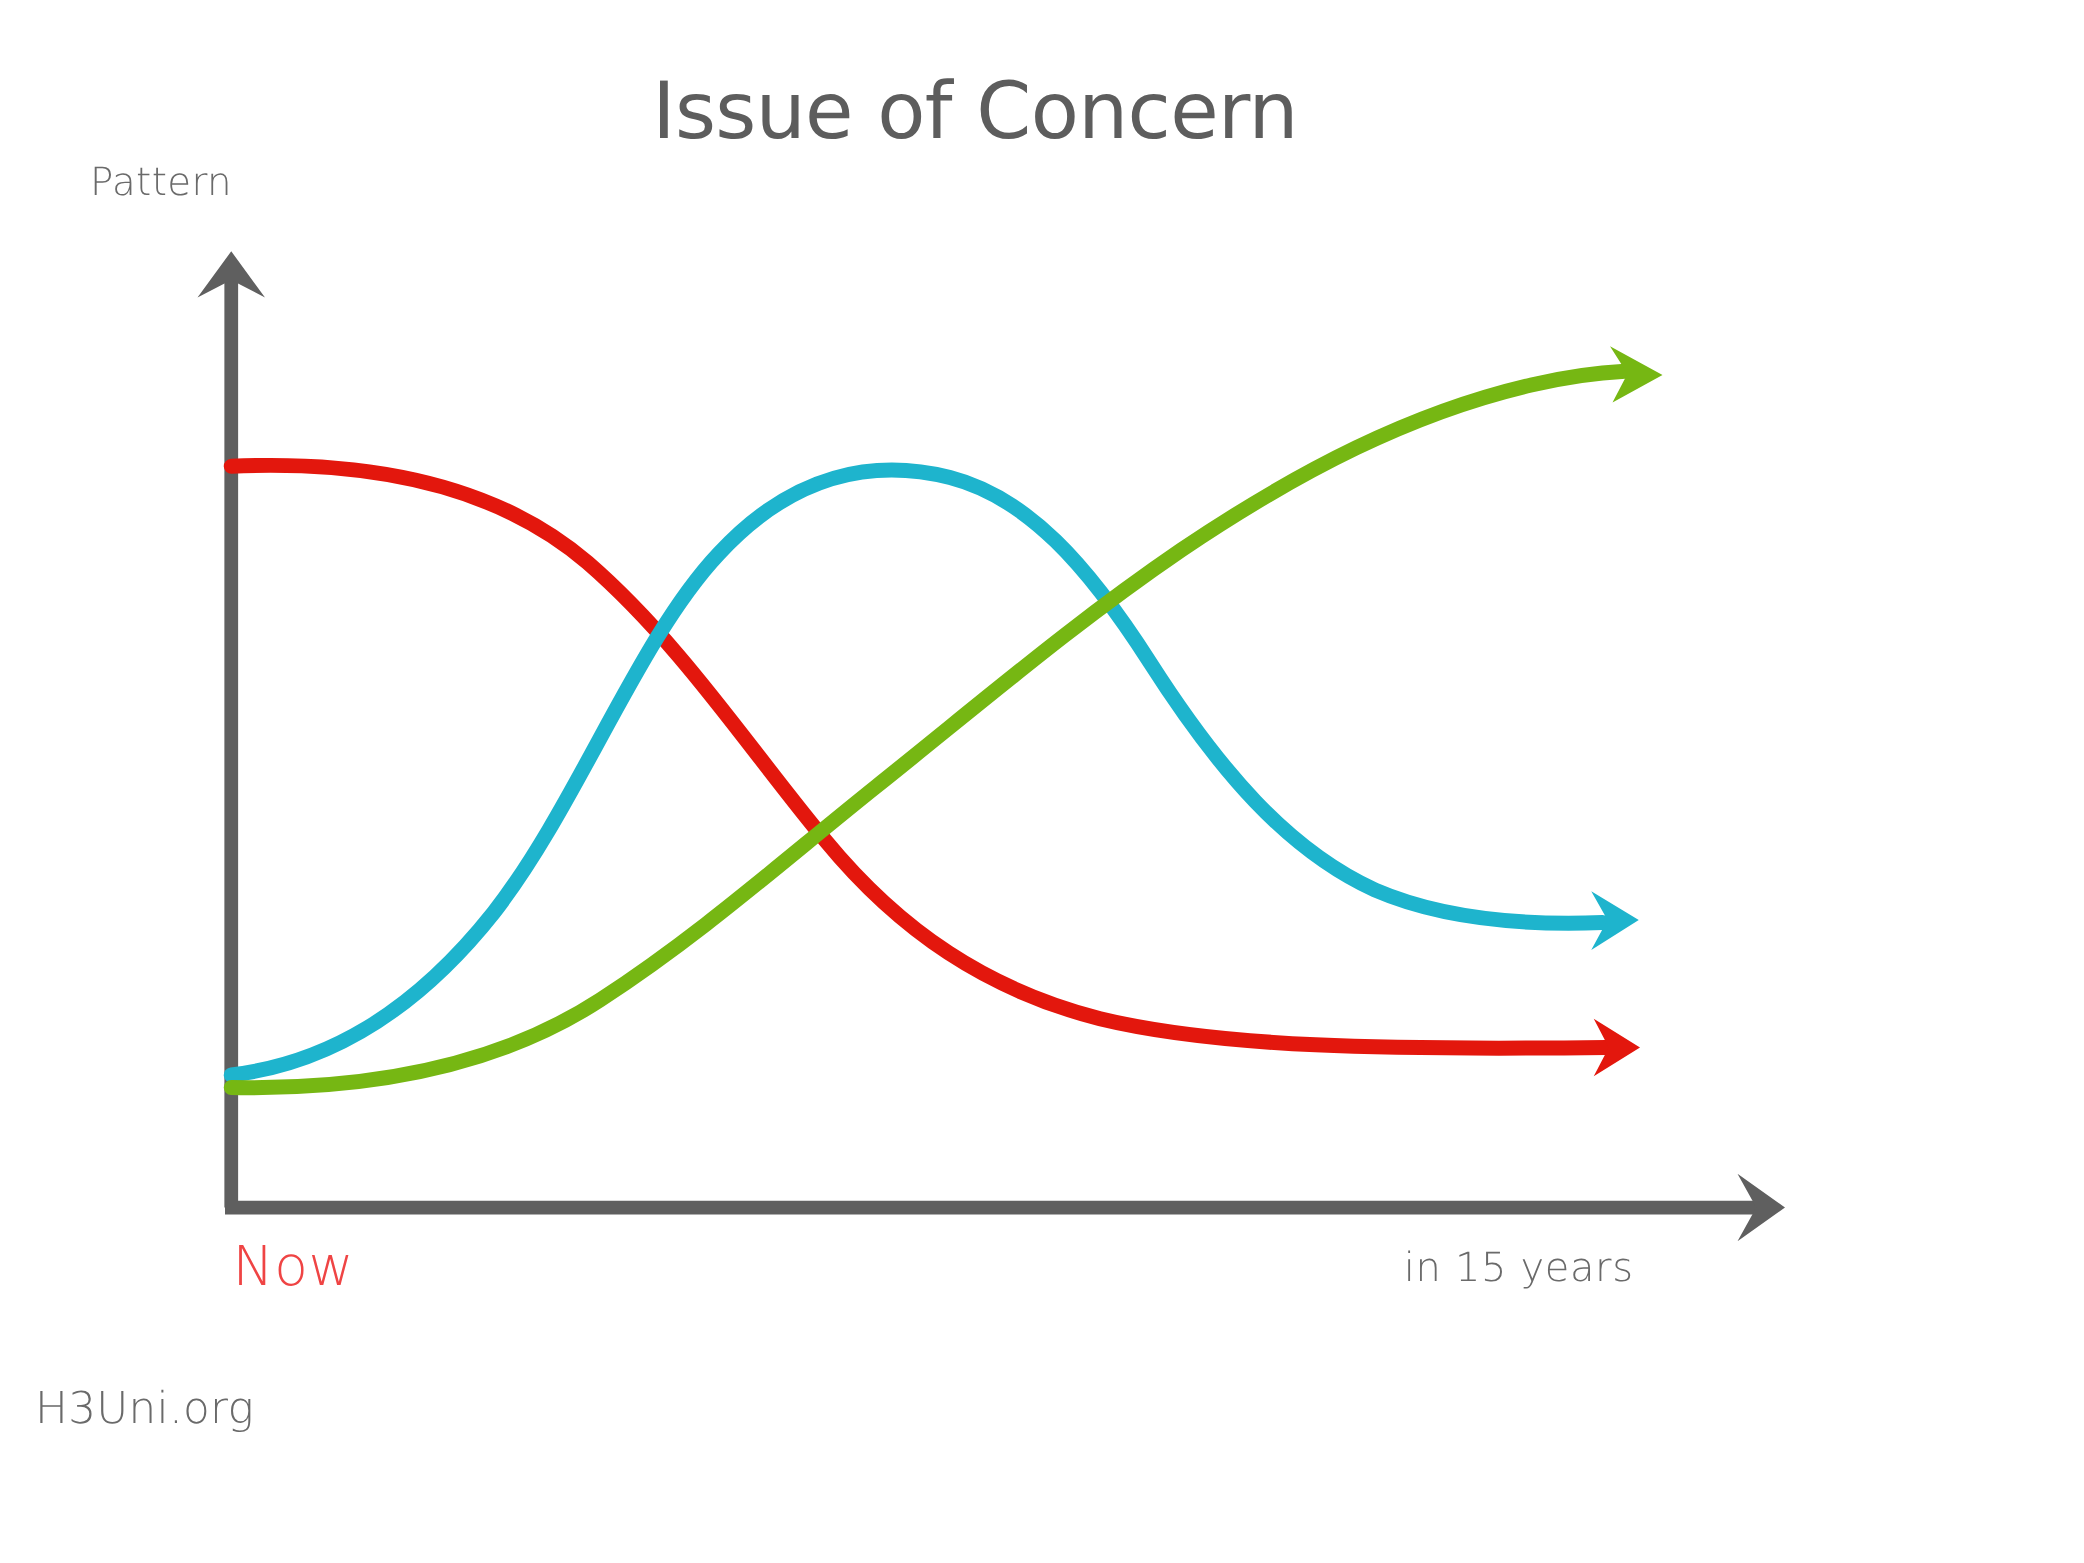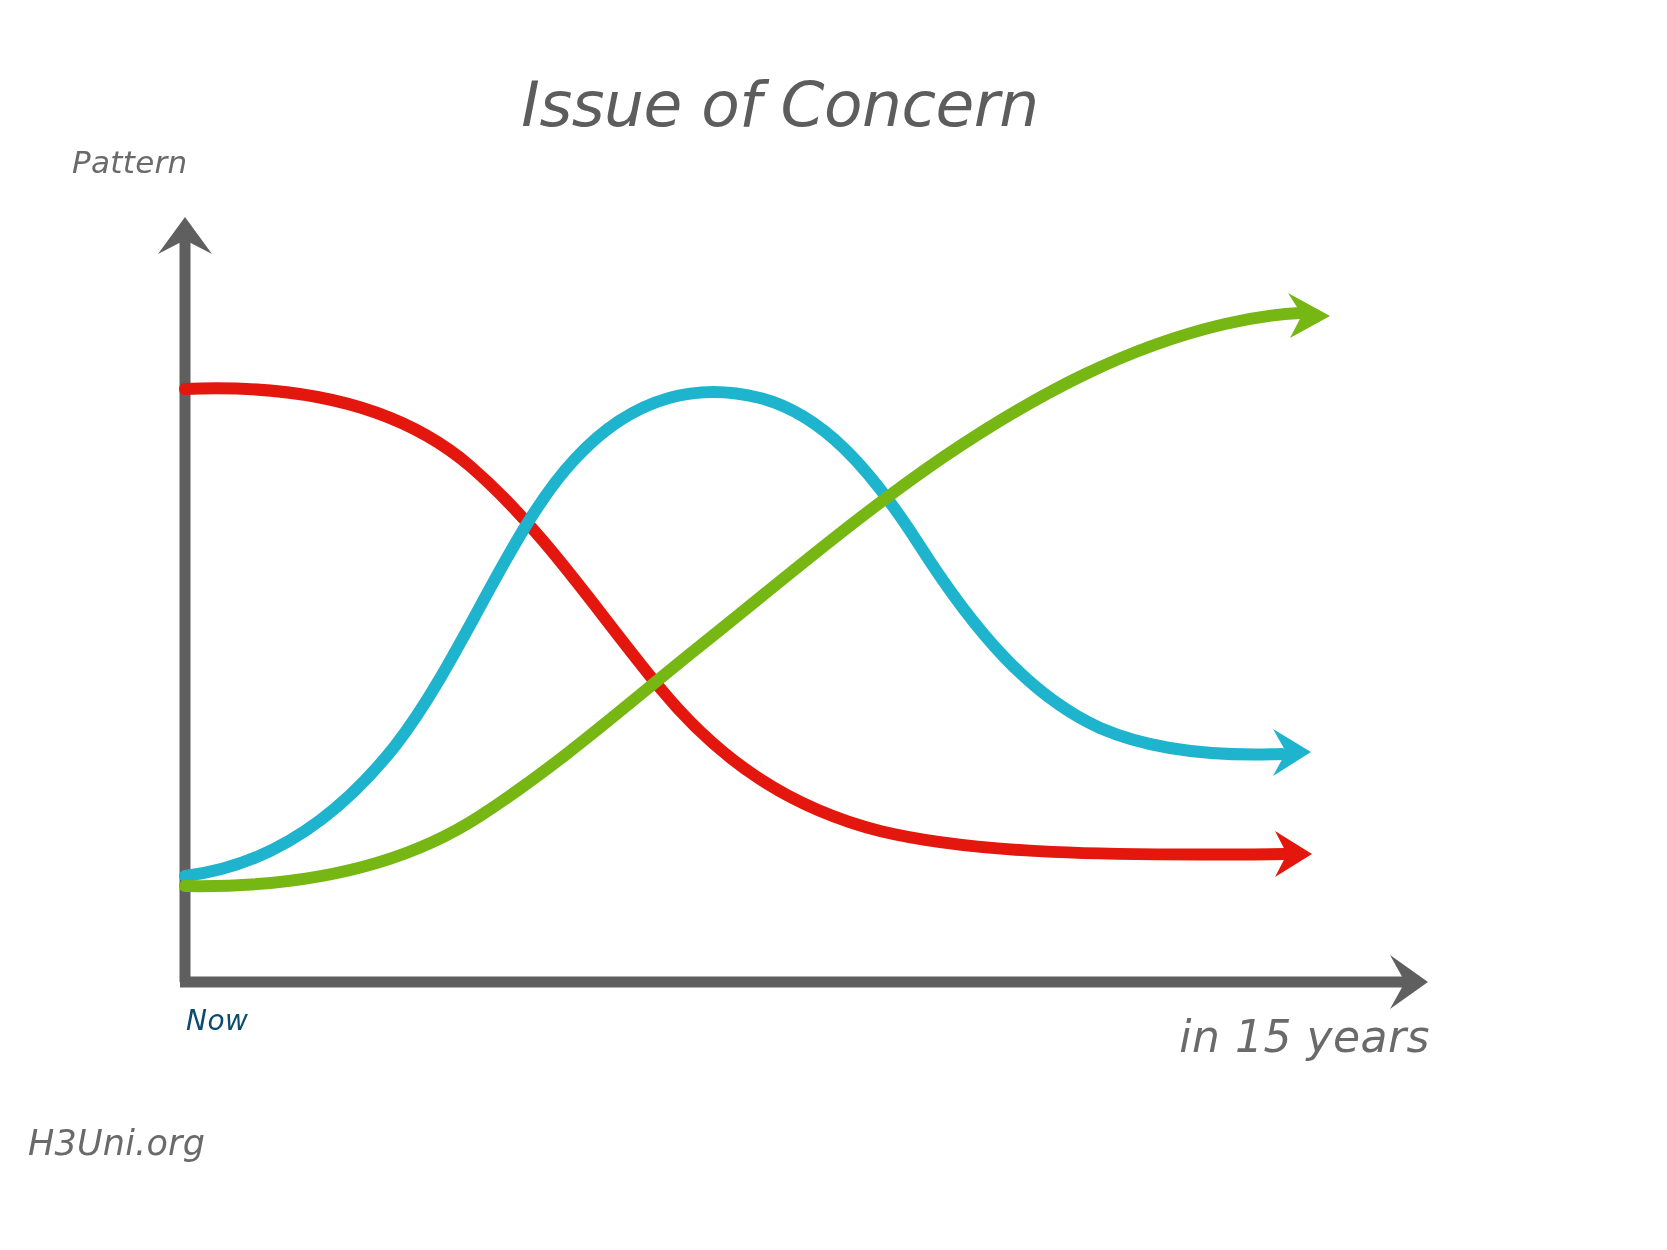--- a/index.html
+++ b/index.html
@@ -10,24 +10,23 @@
   body {
     width: 1667px;
     height: 1250px;
     position: relative;
     overflow: hidden;
     font-family: "DejaVu Sans", sans-serif;
     -webkit-font-smoothing: antialiased;
   }
   #stage {
     position: absolute;
-    left: 0; top: 16px;
+    left: 0; top: 0;
     width: 1667px;
     height: 1023px;
-    font-style: italic;
   }
   .chart-title {
     position: absolute;
     left: 0;
     top: 52px;
     width: 1560px;
     text-align: center;
     font-family: "DejaVu Sans", sans-serif;
     font-weight: 400;
     font-size: 63px;
@@ -45,34 +44,34 @@
     color: #6a6a6a;
     letter-spacing: 0.3px;
     white-space: nowrap;
   }
   .axis-label-now {
     position: absolute;
     left: 186px;
     top: 988px;
     font-family: "DejaVu Sans", sans-serif;
     font-weight: 300;
-    font-size: 28px;
-    color: #0c4a6e;
+    font-size: 44px;
+    color: #ef4444;
     letter-spacing: 0.5px;
     white-space: nowrap;
   }
   .axis-label-future {
     position: absolute;
     left: 1000px;
     top: 995px;
     width: 430px;
-    text-align: right;
+    text-align: center;
     font-family: "DejaVu Sans", sans-serif;
     font-weight: 300;
-    font-size: 44px;
+    font-size: 32px;
     color: #6a6a6a;
     letter-spacing: 0.5px;
     white-space: nowrap;
   }
   .footer-brand {
     position: absolute;
     left: 28px;
     top: 1107px;
     font-family: "DejaVu Sans", sans-serif;
     font-weight: 300;

